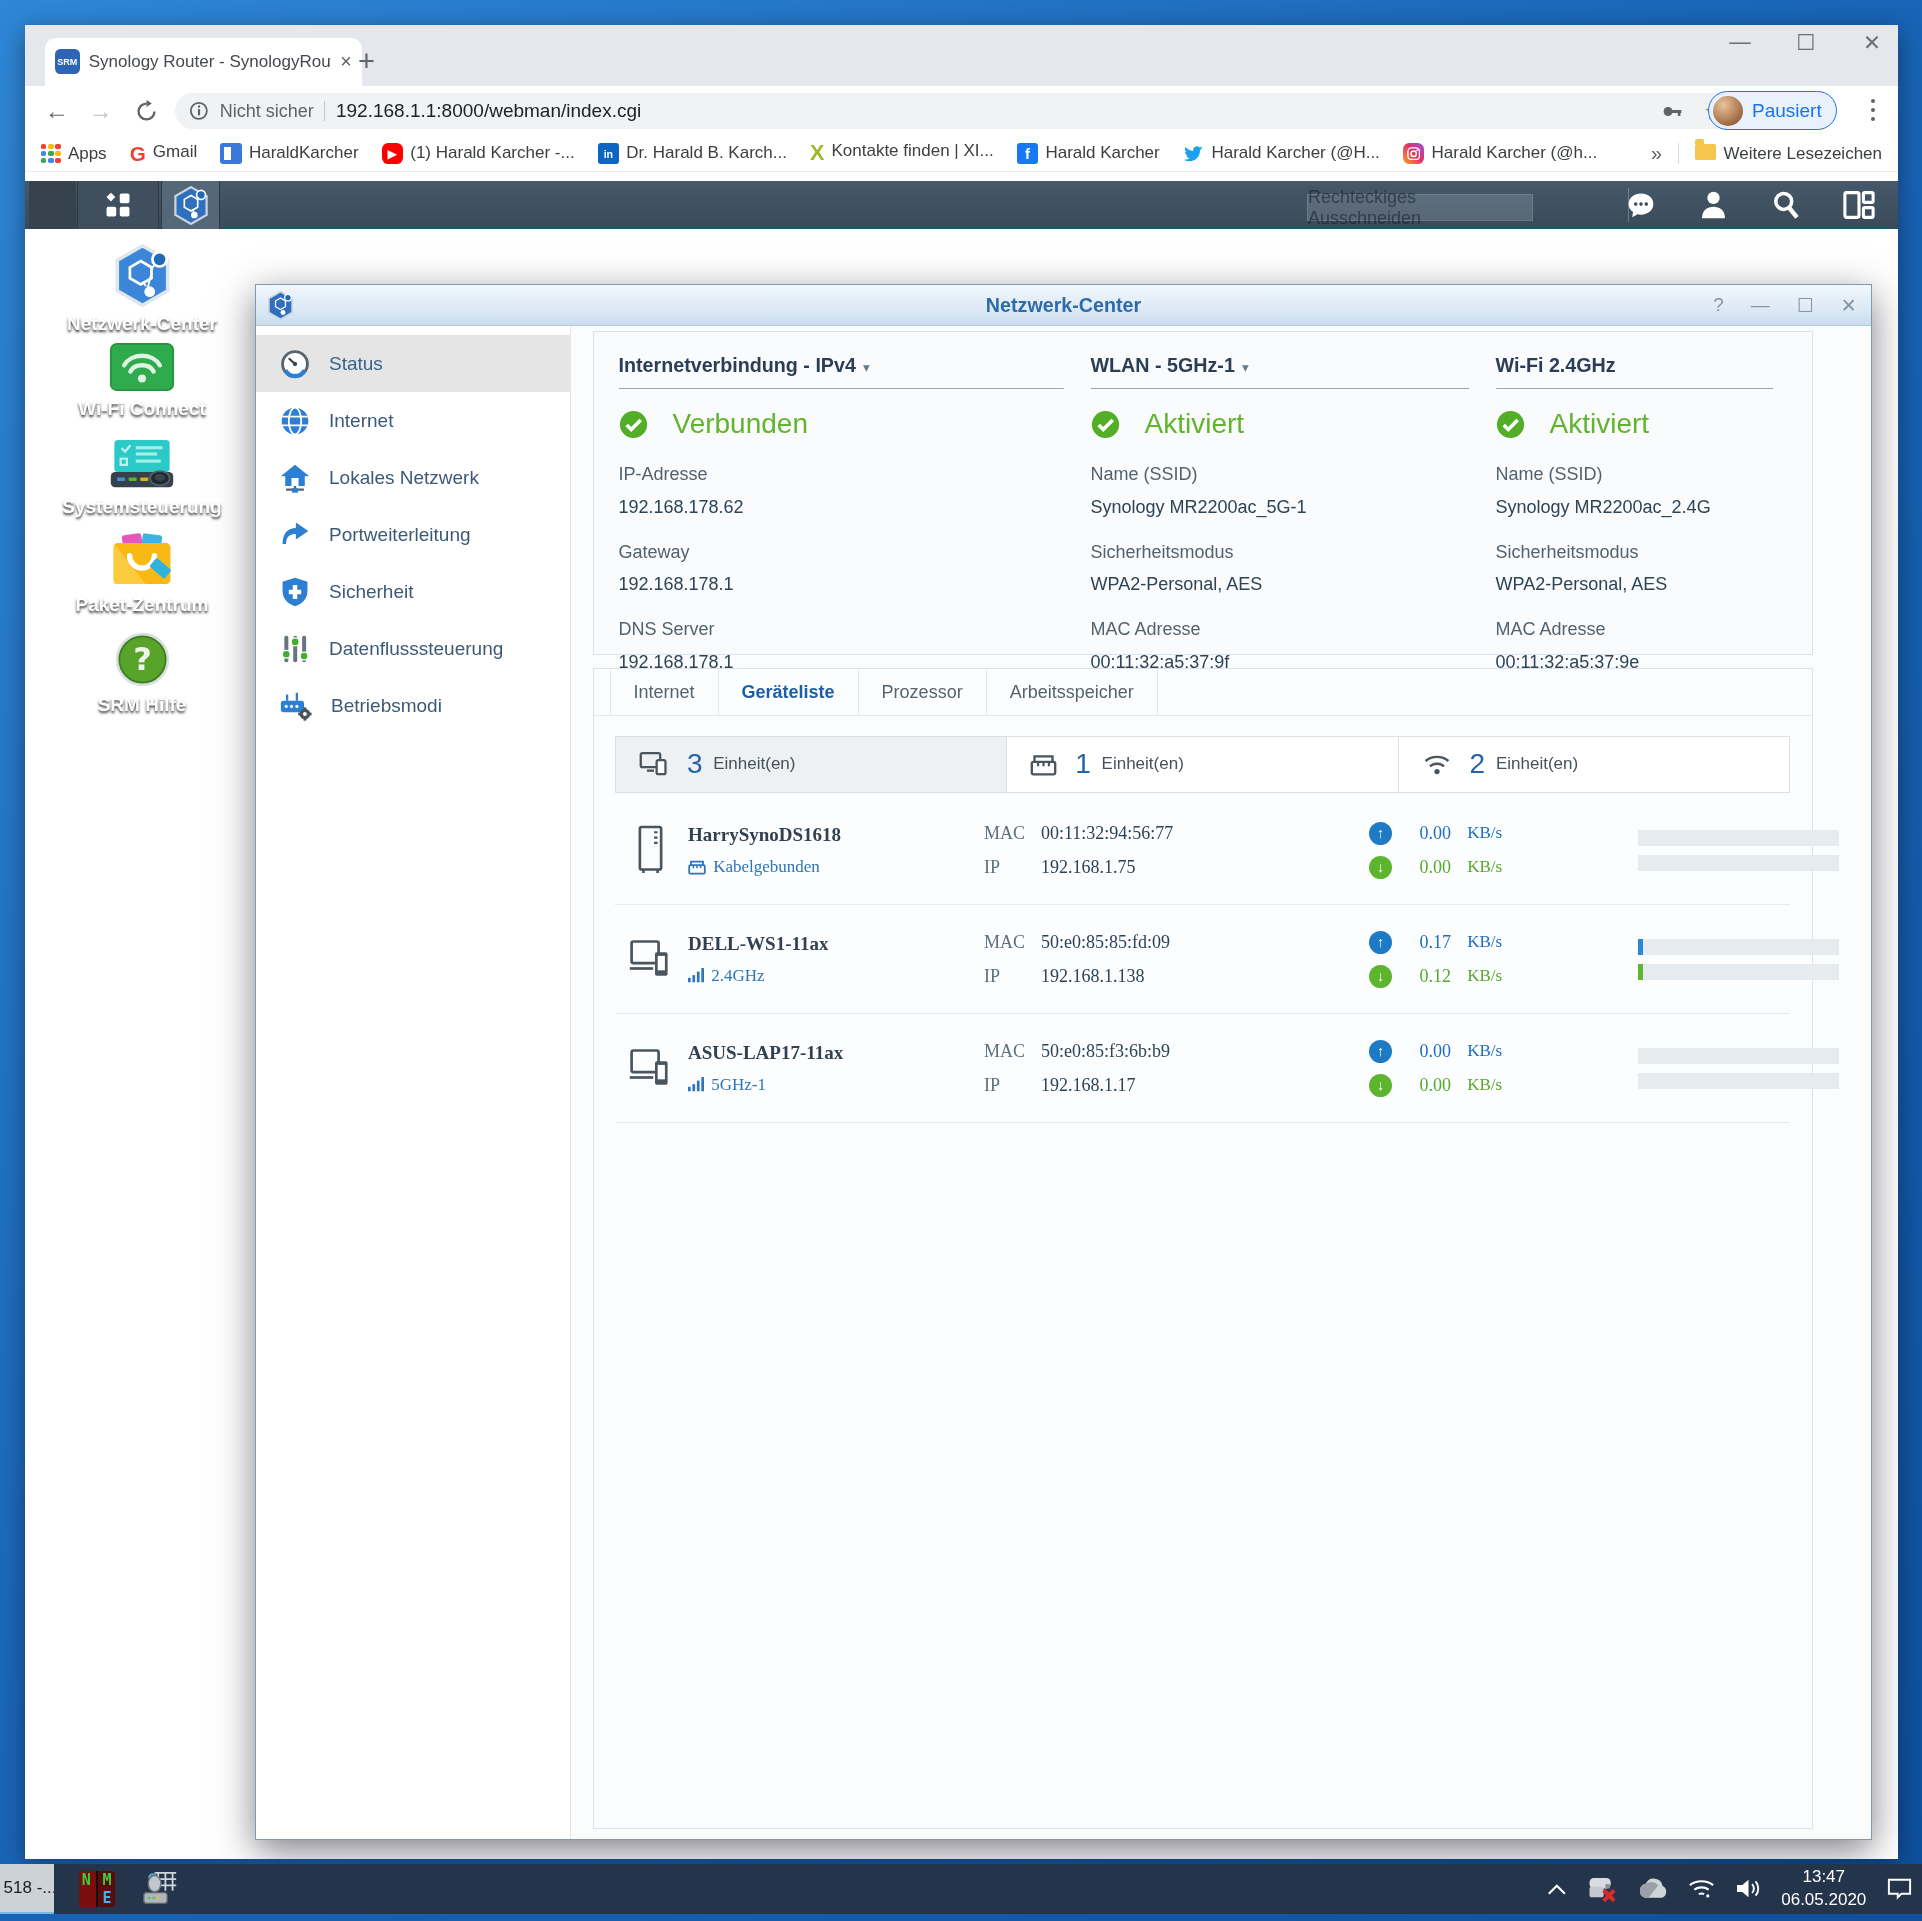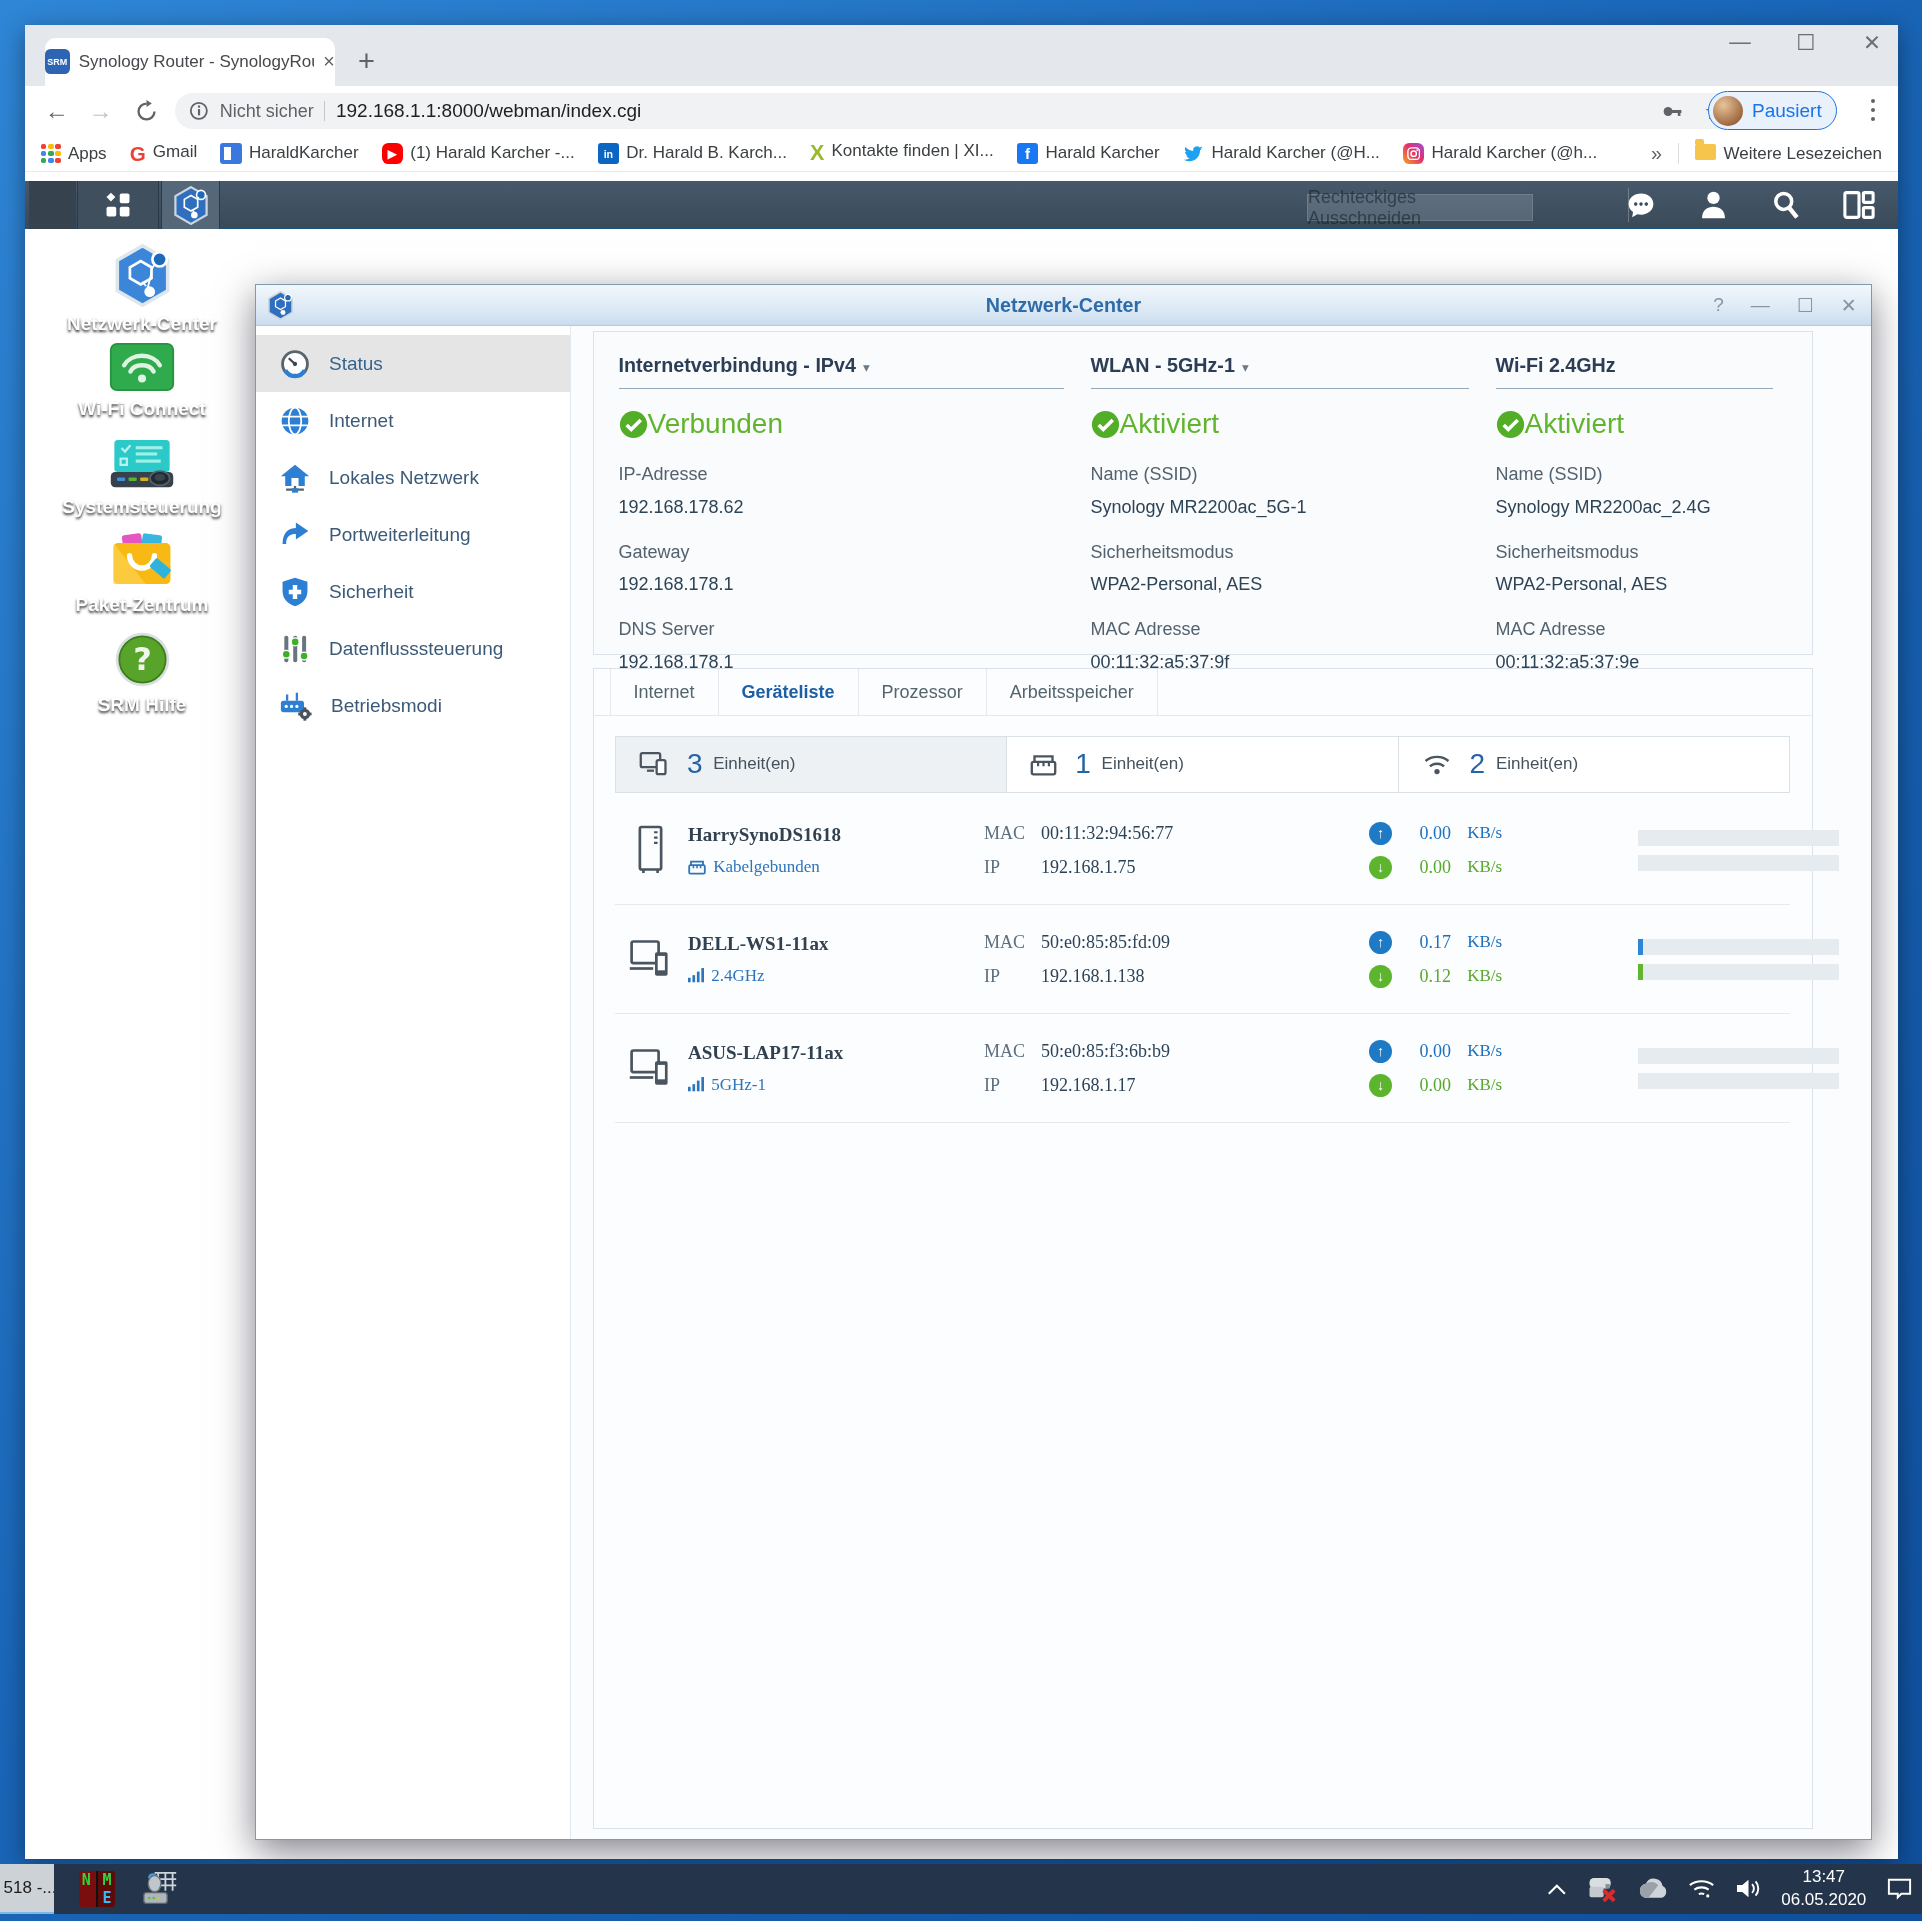--- a/index.html
+++ b/index.html
@@ -7,22 +7,22 @@
     font-family:"Liberation Sans","DejaVu Sans",sans-serif; }
 
   
   .frame { position:absolute; inset:0;
     background:linear-gradient(135deg,#2f86d6 0%,#1a66b8 45%,#0f4f9c 100%); }
 
   
   .chrome { position:absolute; left:25px; top:25px; width:1873px; height:1834px;
     background:#fff; box-shadow:0 5.4px 23px rgba(0,0,0,.4); }
   .tabstrip { position:absolute; left:0; top:0; right:0; height:61px; background:#e4e7eb; }
-  .tab { position:absolute; left:19.7px; top:12.5px; width:290px; height:48px; background:#fff;
-    border-radius:10.7px 10.7px 0 0; display:flex; align-items:center; padding:0 0; gap:9px; }
+  .tab { position:absolute; left:19.7px; top:12.5px; width:317px; height:48px; background:#fff;
+    border-radius:10.7px 10.7px 0 0; display:flex; align-items:center; padding:0 10px; gap:9px; }
   .favicon { width:25px; height:25px; border-radius:5.4px; background:#2d64b4; color:#fff;
     font-size:9px; font-weight:700; display:flex; align-items:center; justify-content:center; flex:none; }
   .tab-title { font-size:17px; color:#45494d; white-space:nowrap; overflow:hidden; flex:1; }
   .tab-close { color:#5f6368; font-size:19.7px; flex:none; }
   .newtab { position:absolute; left:333px; top:19.7px; font-size:29px; color:#5f6368; font-weight:300; }
   .winctl { position:absolute; top:5.4px; right:12.5px; display:flex; gap:39px; color:#6b7075; font-size:21.5px; }
   .winctl span { width:27px; text-align:center; }
 
   .toolbar { position:absolute; left:0; top:61px; right:0; height:50px; background:#fff;
     display:flex; align-items:center; }
@@ -101,21 +101,21 @@
   .side-item.sel { background:#e5e5e5; color:#35648f; }
 
   .content { position:relative; flex:1; background:#fbfcfd; }
   .panel { position:absolute; border:0.9px solid #dbe2e9; background:#fafbfc; }
   .panelA { left:21.5px; top:5.4px; width:1220px; height:324px; display:flex; padding:21.5px 7.2px 0 25px; }
   .col { padding-right:27px; }
   .col0 { width:472px; } .col1 { width:405px; } .col2 { width:304px; }
   .col-title { color:#2b3e55; font-size:19.7px; font-weight:700; display:flex; align-items:baseline; gap:7.2px; }
   .caret { color:#6b7a88; font-size:13.4px; }
   .col-hr { height:0.9px; background:#93a7b6; margin-top:10.7px; }
-  .state { display:flex; align-items:center; gap:0; margin-top:19.7px;
+  .state { display:flex; align-items:center; gap:25px; margin-top:19.7px;
     color:#61b42d; font-size:28px; }
   .f-label { margin-top:24px; color:#53626f; font-size:18px; }
   .f-value { margin-top:11.6px; color:#2d4356; font-size:18px; }
 
   .panelB { left:21.5px; top:342px; width:1220px; height:1161px; background:#fcfdfe; }
   .tabsrow { height:47px; border-bottom:0.9px solid #e2e8ed; display:flex; }
   .vtab { padding:0 23px; line-height:47px; font-size:18px; color:#54646f;
     border-right:0.9px solid #e2e8ed; }
   .vtab:first-child { border-left:0.9px solid #e2e8ed; margin-left:16px; }
   .vtab.active { font-weight:700; color:#1d5fa7; }

